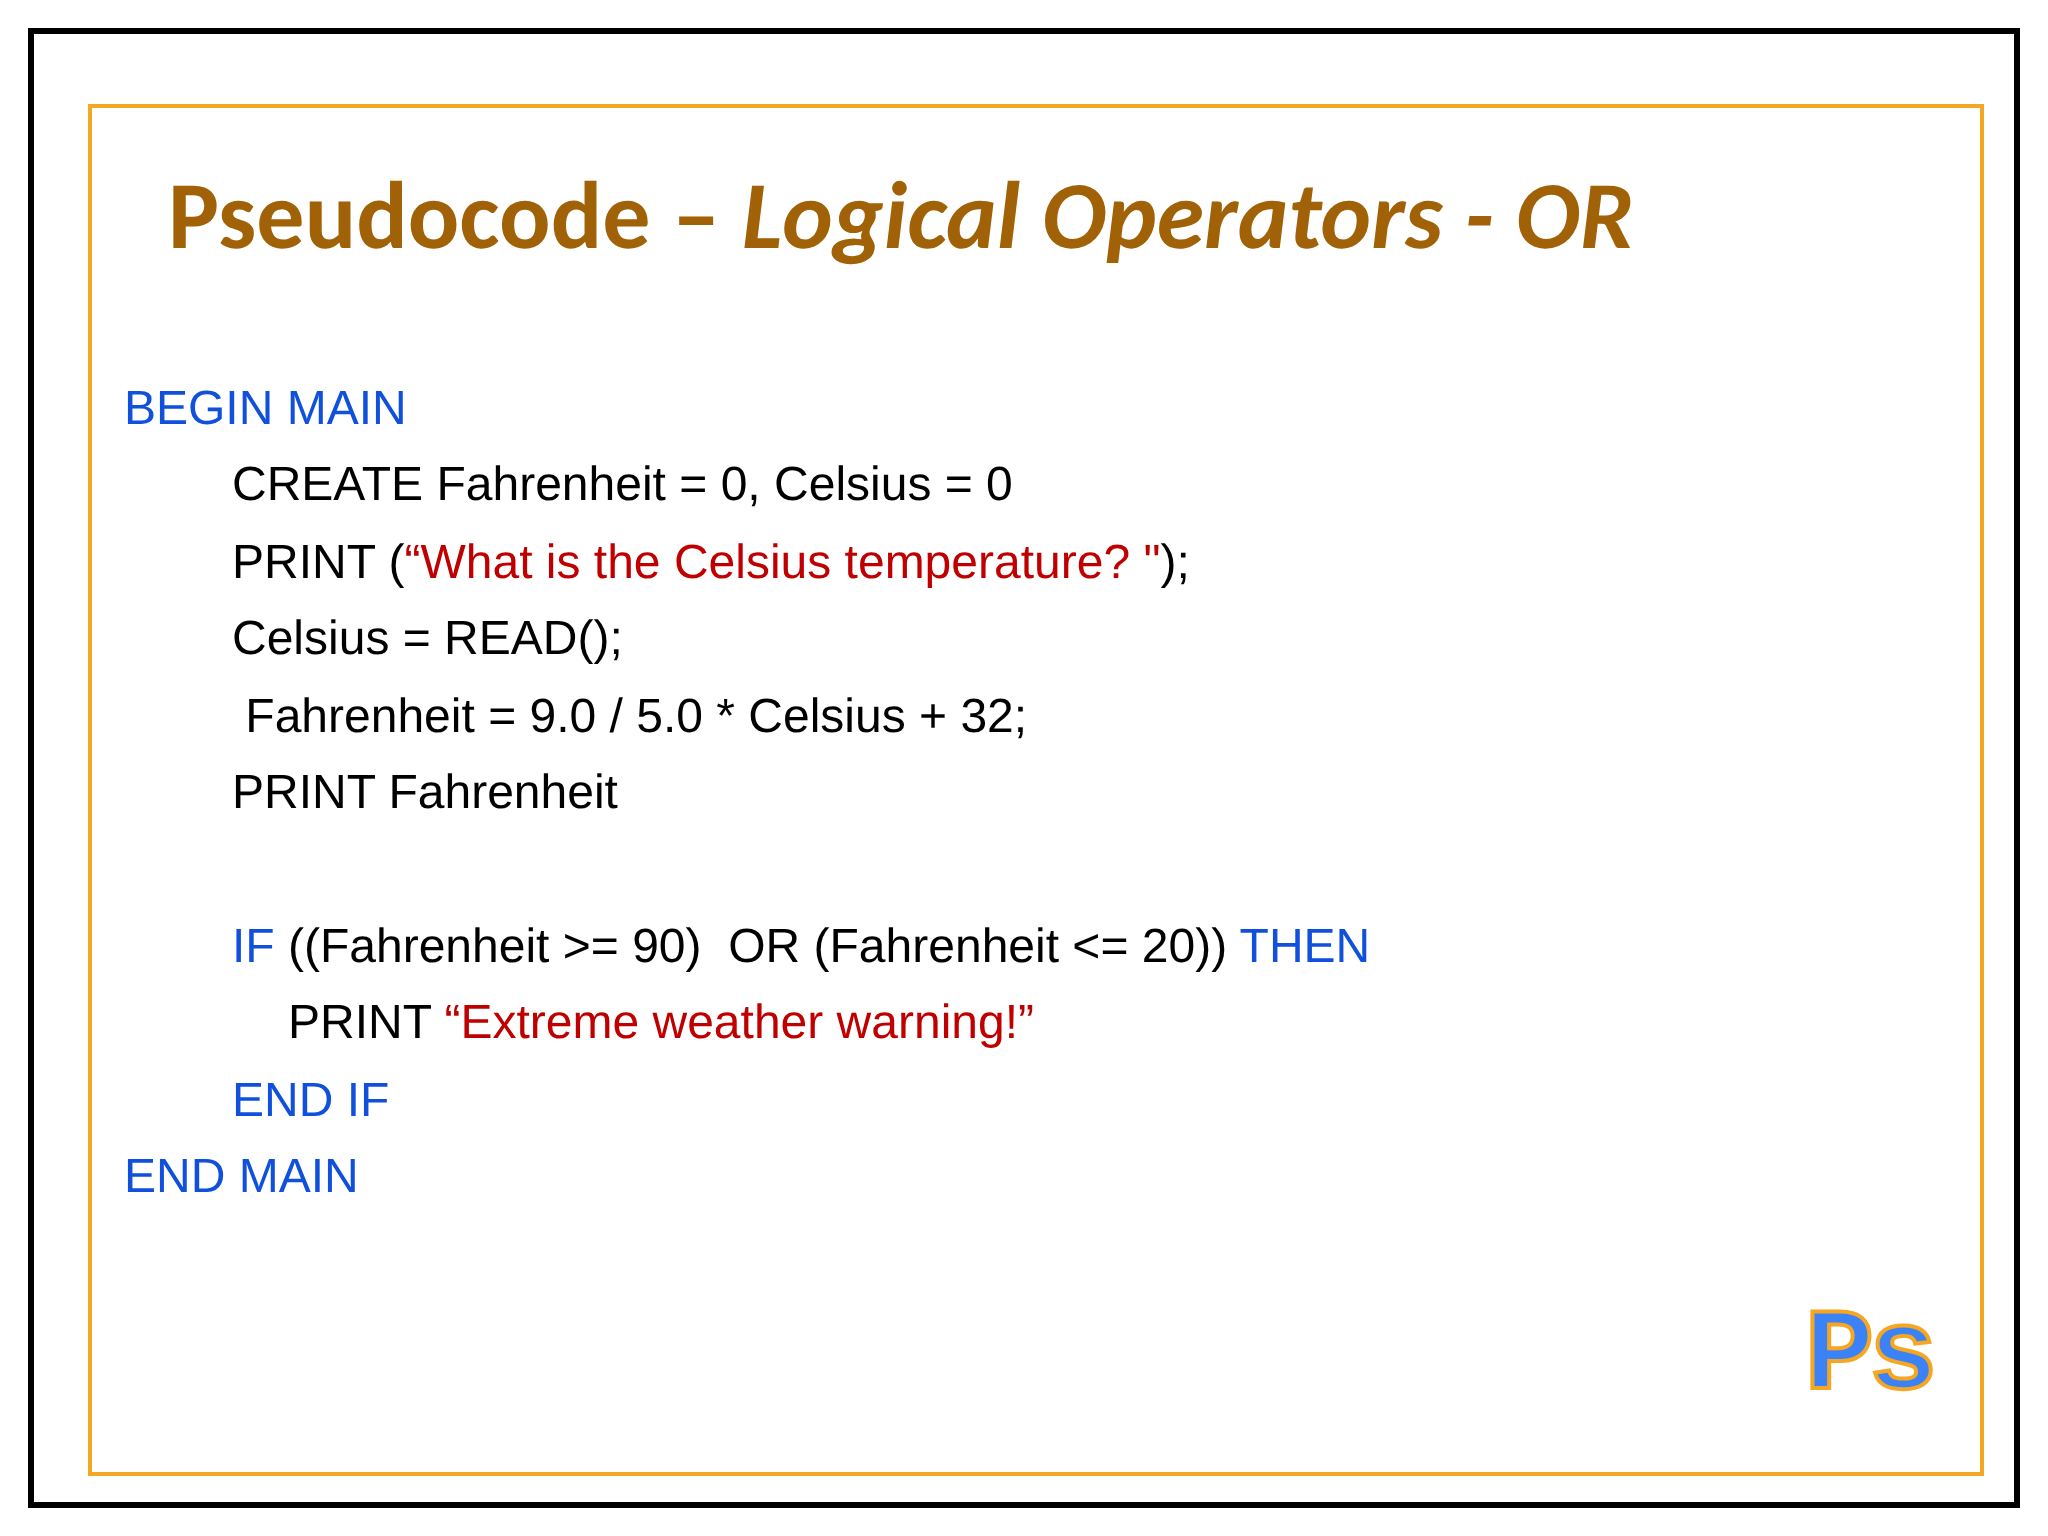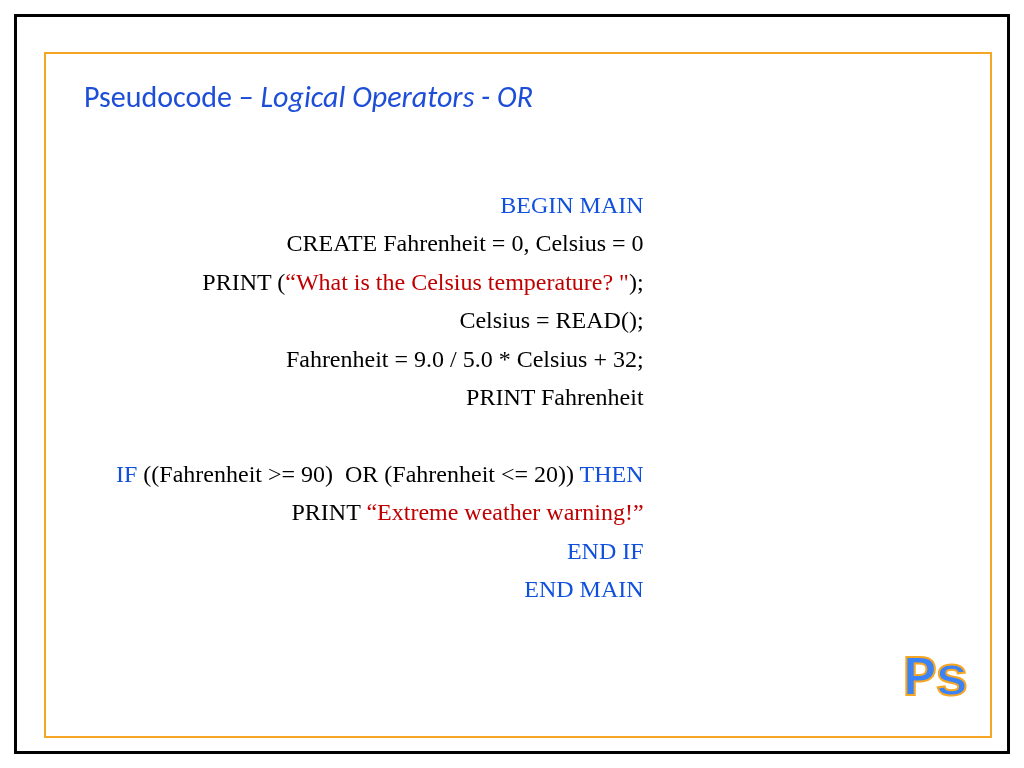--- a/index.html
+++ b/index.html
@@ -23,37 +23,36 @@
       top: 52px;
       left: 44px;
       right: 32px;
       bottom: 30px;
       border: 2px solid #f5a623;
     }
     .title {
       position: absolute;
       top: 78px;
       left: 84px;
-      font-size: 30px;
-      color: #1d4ed8;
-      font-weight: 400;
+      font-size: 48px;
+      color: #a16207;
+      font-weight: 700;
     }
     .title-italic {
       font-style: italic;
     }
     .code-block {
       position: absolute;
       top: 186px;
       left: 62px;
-      font-family: Liberation Serif, serif;
+      font-family: Liberation Sans, sans-serif;
       font-size: 24px;
       line-height: 1.6;
       white-space: pre;
       color: #000;
-      text-align: right;
     }
     .kw-blue { color: #1050dd; }
     .str-red { color: #c00000; }
     .indent1 { padding-left: 54px; display: inline-block; }
     .indent2 { padding-left: 82px; display: inline-block; }
     .ps-logo {
       position: absolute;
       right: 58px;
       bottom: 56px;
       font-family: 'Courier New', Courier, monospace;

